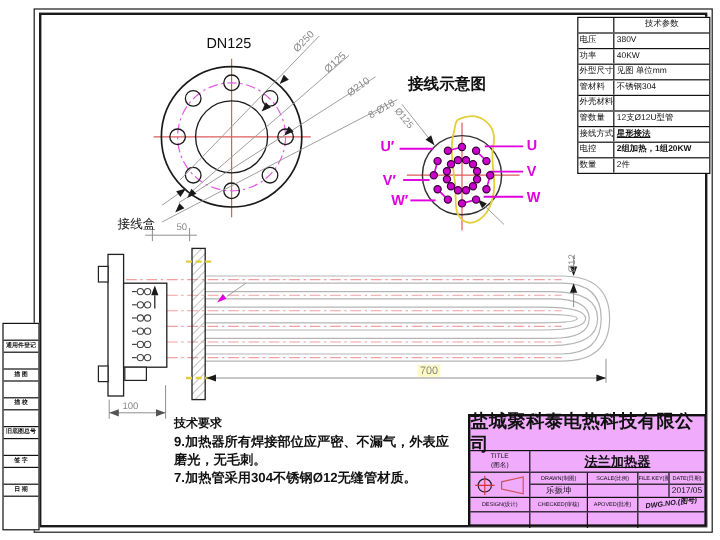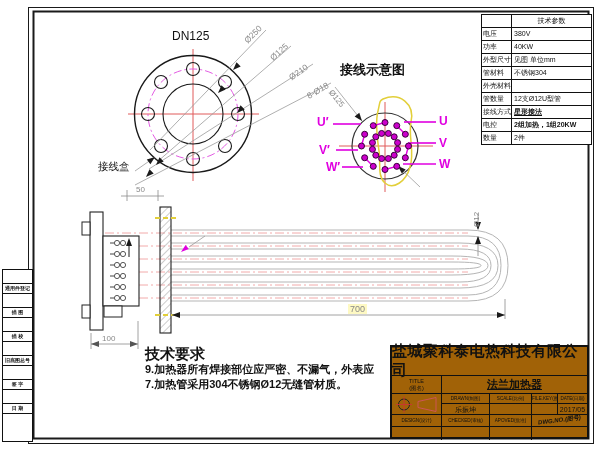--- a/index.html
+++ b/index.html
@@ -13,21 +13,21 @@
           font-size:7px;line-height:11px;background:#fff;}
   .prow{display:flex;height:12px;border-bottom:1px solid #111;overflow:hidden;}
   .prow:last-child{border-bottom:none;}
   .pl{width:30px;border-right:1px solid #111;padding-left:1px;box-sizing:border-box;}
   .pv{flex:1;padding-left:2px;overflow:hidden;}
   .pv.hdr{text-align:center;padding-left:0;}
   .st-u{font-weight:bold;text-decoration:underline;}
   .st-b{font-weight:bold;}
   
   #tblock{position:absolute;left:390px;top:345px;width:199px;height:94px;
-          border:2px solid #111;box-sizing:border-box;background:#a16207;font-size:7px;}
+          border:2px solid #111;box-sizing:border-box;background:#f0abfc;font-size:7px;}
   .tb-company{height:28px;border-bottom:1px solid #111;display:flex;align-items:center;
           justify-content:center;font-size:15px;font-weight:bold;letter-spacing:.5px;}
   .tb-r{display:flex;border-bottom:1px solid #111;box-sizing:border-box;}
   .tb-r2{height:18px;}
   .tb-titlelbl{width:50px;border-right:1px solid #111;box-sizing:border-box;font-size:5.5px;
           line-height:7px;display:flex;flex-direction:column;align-items:center;justify-content:center;}
   .tb-dtitle{flex:1;display:flex;align-items:center;justify-content:center;
           font-size:11px;font-weight:bold;text-decoration:underline;}
   .tb-r3{height:21px;}
   .tb-sym{width:50px;border-right:1px solid #111;box-sizing:border-box;display:flex;
@@ -46,21 +46,21 @@
   .tb-r5 > div:last-child{border-right:none;}
   
   #revstrip{position:absolute;left:2px;top:269px;width:31px;height:173px;border:1px solid #111;
           box-sizing:border-box;display:flex;flex-direction:column;background:#fff;}
   .rv-blank{height:13px;border-bottom:1px solid #111;}
   .rv-lbl{height:9px;border-bottom:1px solid #111;font-size:5px;line-height:9px;
           text-align:center;overflow:hidden;font-weight:bold;}
   .rv-fill{flex:1;}
   
   #techreq{position:absolute;left:145px;top:346px;font-size:11px;font-weight:600;line-height:15px;}
-  #techreq .t{font-size:15px;font-weight:bold;margin-bottom:1px;}
+  #techreq .t{font-size:10px;font-weight:bold;margin-bottom:1px;}
   
   .mag{color:#e000e0;font-weight:bold;}
   .rot{transform-origin:left top;}
 </style>
 </head>
 <body>
 
 <div id="canvas">
 
   <svg width="600" height="450" style="position:absolute;left:0;top:0;">
@@ -239,41 +239,42 @@
     </g>
   </svg>
 
   <div class="abs" style="left:172px;top:29px;font-size:12px;font-weight:500;">DN125</div>
 
   <div class="abs dimlbl rot" style="left:242px;top:38px;font-size:8.5px;transform:rotate(-45deg);">Ø250</div>
   <div class="abs dimlbl rot" style="left:268px;top:55px;font-size:8.5px;transform:rotate(-42deg);">Ø125</div>
   <div class="abs dimlbl rot" style="left:287px;top:74px;font-size:8.5px;transform:rotate(-35deg);">Ø210</div>
   <div class="abs dimlbl rot" style="left:305px;top:92px;font-size:8.5px;transform:rotate(-30deg);">8-Ø18</div>
 
-  <div class="abs" style="left:98px;top:160px;font-size:10.5px;">接线盒</div>
-  <div class="abs dim" style="left:136px;top:185px;">50</div>
+  <div class="abs" style="left:98px;top:180px;font-size:10.5px;">接线盒</div>
+  <div class="abs dim" style="left:147px;top:185px;">50</div>
 
   <div class="abs" style="left:340px;top:61px;font-size:13px;font-weight:bold;">接线示意图</div>
   <div class="abs dimlbl rot" style="left:334px;top:88px;font-size:8px;transform:rotate(51deg);">Ø125</div>
 
   <div class="abs mag" style="left:317px;top:115px;font-size:12px;">U′</div>
   <div class="abs mag" style="left:319px;top:143px;font-size:12px;">V′</div>
   <div class="abs mag" style="left:326px;top:160px;font-size:12px;">W′</div>
   <div class="abs mag" style="left:439px;top:114px;font-size:12px;">U</div>
   <div class="abs mag" style="left:439px;top:136px;font-size:12px;">V</div>
   <div class="abs mag" style="left:439px;top:157px;font-size:12px;">W</div>
 
   <div class="abs dim" style="left:102px;top:334px;">100</div>
   <div class="abs dimlbl" style="left:348px;top:304px;font-size:9px;background:#fef9c3;padding:0 2px;">700</div>
   <div class="abs dimlbl rot" style="left:472px;top:227px;font-size:8px;transform:rotate(-90deg);">Ø12</div>
 
   <div id="techreq">
     <div class="t">技术要求</div>
     <div id="techreq-lines">
         <div>9.加热器所有焊接部位应严密、不漏气，外表应</div>
+        <div>磨光，无毛刺。</div>
         <div>7.加热管采用304不锈钢Ø12无缝管材质。</div>
       </div>
   </div>
 
   <div id="params">
       <div class="prow">
         <div class="pl"></div>
         <div class="pv hdr">技术参数</div>
       </div>
       <div class="prow">

